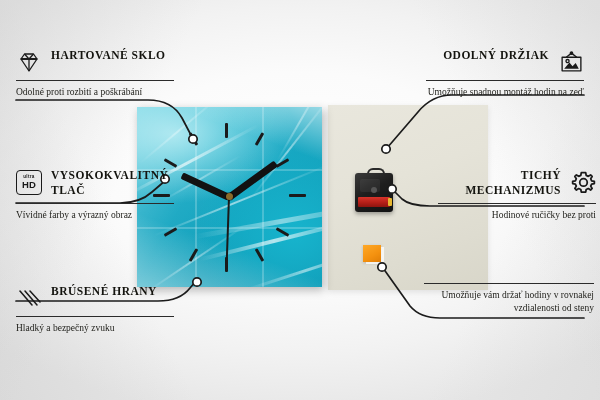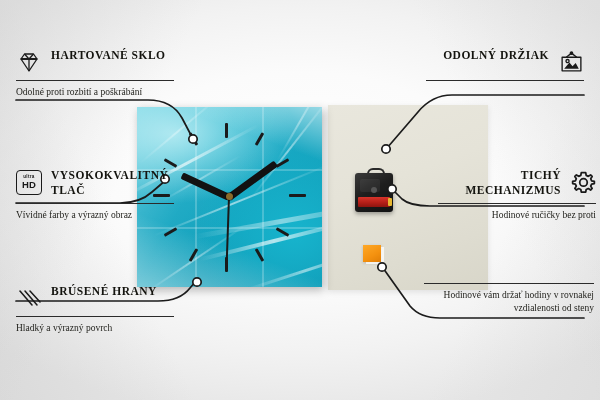--- a/index.html
+++ b/index.html
@@ -396,51 +396,52 @@
       <span class="feat-icon">
         <svg viewBox="0 0 24 24" width="24" height="24" fill="none" stroke="#1a1a1a" stroke-width="1.5" stroke-linecap="round">
           <path d="M3 5 L15 19"></path>
           <path d="M8 5 L20 19"></path>
           <path d="M13 5 L23 16"></path>
         </svg>
       </span>
       <span class="feat-title">BRÚSENÉ HRANY</span>
     </div>
     <div class="feat-rule"></div>
-    <div class="feat-desc">Hladký a výrazný povrch</div>
+    <div class="feat-desc">Hladký a bezpečný zvuku</div>
   </div>
 
   <div class="feature right" id="f-holder">
     <div class="feat-head">
       <span class="feat-icon">
         <svg viewBox="0 0 24 24" width="25" height="25" fill="none" stroke="#1a1a1a" stroke-width="1.3" stroke-linejoin="round">
           <rect x="3" y="7" width="18" height="13"></rect>
           <path d="M12 3 L7 7 M12 3 L17 7"></path>
           <circle cx="12" cy="3" r="1.1" fill="#1a1a1a"></circle>
           <path d="M5 18 L10 12 L13 15.5 L16 12.5 L19 18 Z" fill="#1a1a1a" stroke="none"></path>
           <circle cx="8.2" cy="10.6" r="1.5"></circle>
         </svg>
       </span>
       <span class="feat-title">ODOLNÝ DRŽIAK</span>
     </div>
     <div class="feat-rule"></div>
+    <div class="feat-desc">Umožňuje snadnou montáž hodin na zeď</div>
   </div>
 
   <div class="feature right" id="f-silent">
     <div class="feat-head">
       <span class="feat-icon">
         <svg viewBox="0 0 24 24" width="25" height="25" fill="none" stroke="#1a1a1a" stroke-width="1.7" stroke-linejoin="round">
           <path d="M12 2.6 L14.1 2.6 L14.6 5.2 L16.6 6.1 L18.8 4.7 L20.3 6.2 L18.9 8.4 L19.8 10.4 L22.4 10.9 L22.4 13 L19.8 13.5 L18.9 15.5 L20.3 17.7 L18.8 19.2 L16.6 17.8 L14.6 18.7 L14.1 21.3 L12 21.3 L9.9 21.3 L9.4 18.7 L7.4 17.8 L5.2 19.2 L3.7 17.7 L5.1 15.5 L4.2 13.5 L1.6 13 L1.6 10.9 L4.2 10.4 L5.1 8.4 L3.7 6.2 L5.2 4.7 L7.4 6.1 L9.4 5.2 L9.9 2.6 Z"></path>
           <circle cx="12" cy="11.95" r="3.6"></circle>
         </svg>
       </span>
       <span class="feat-title">TICHÝ MECHANIZMUS</span>
     </div>
     <div class="feat-rule"></div>
     <div class="feat-desc">Hodinové ručičky bez proti</div>
   </div>
 
   <div class="feature right" id="f-foam">
     <div class="feat-rule"></div>
-    <div class="feat-desc">Hodinové vám držať hodiny v rovnakej vzdialenosti od steny</div>
+    <div class="feat-desc">Umožňuje vám držať hodiny v rovnakej vzdialenosti od steny</div>
   </div>
 
 </div>
 
 </body></html>

